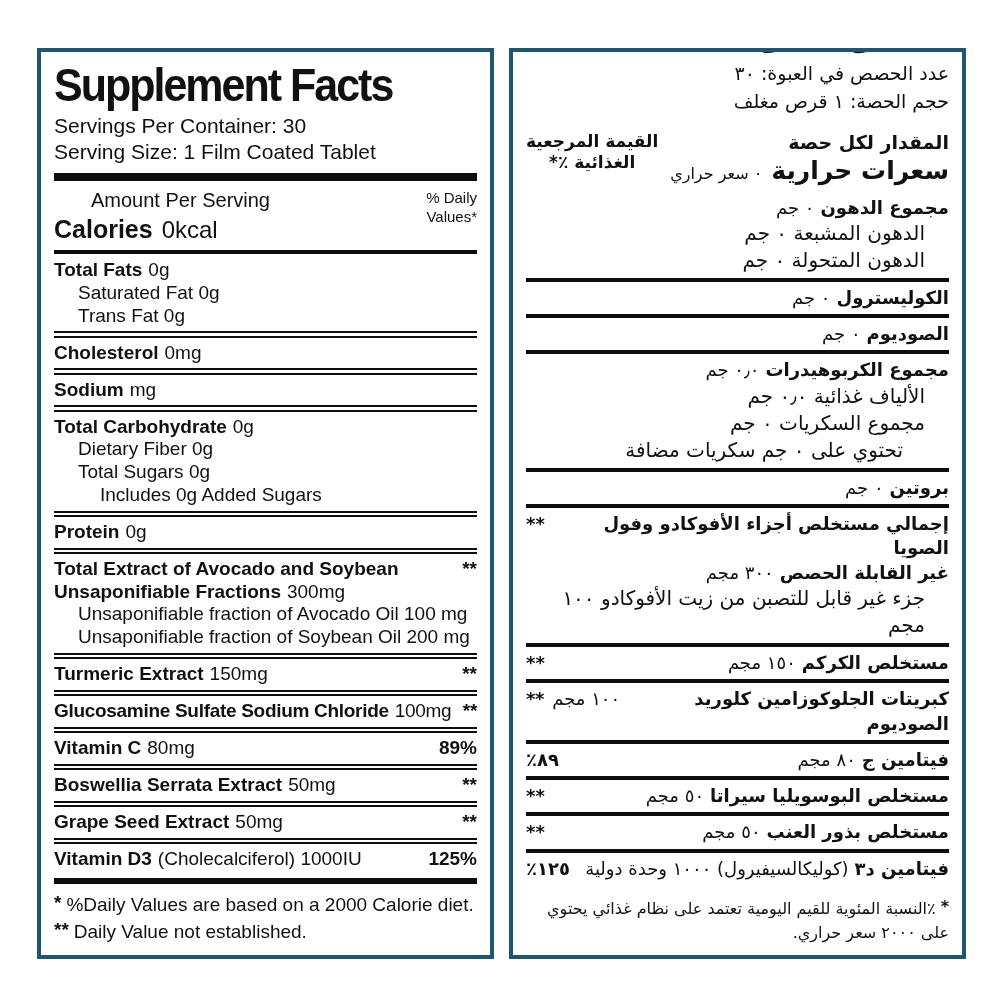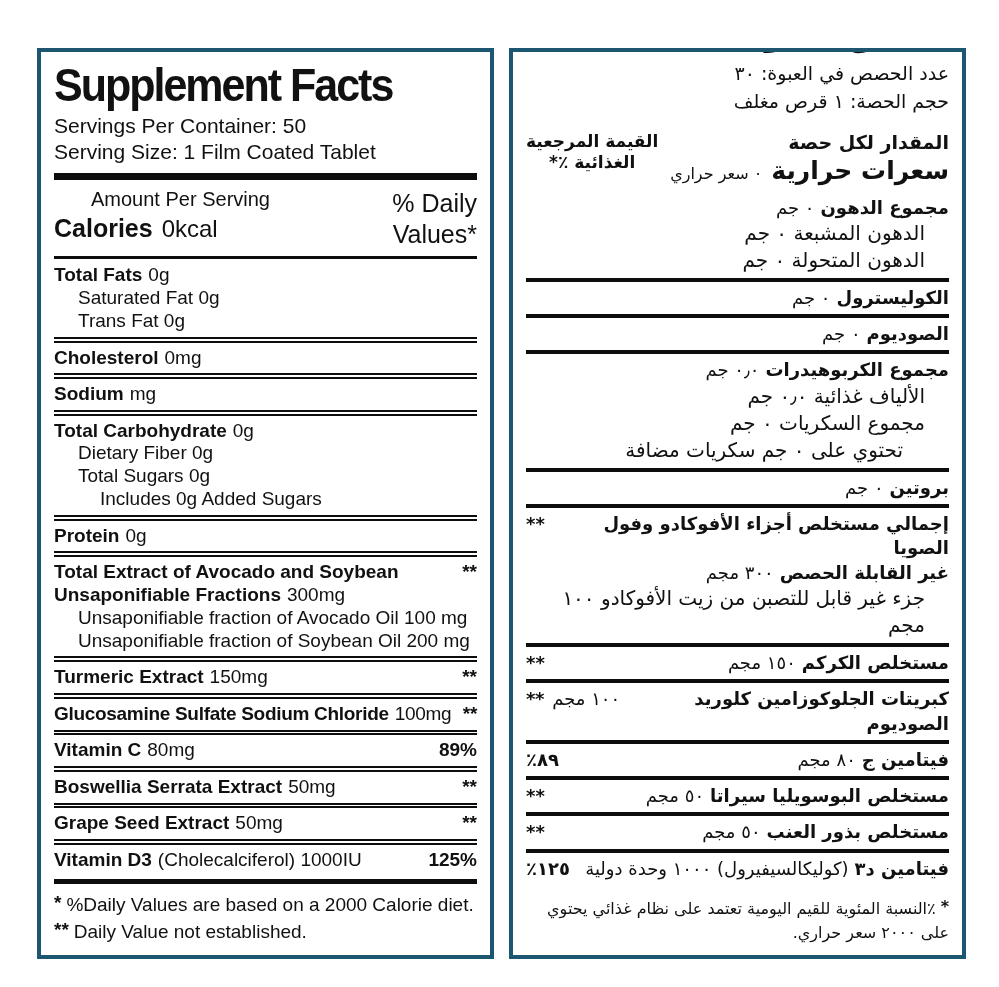--- a/index.html
+++ b/index.html
@@ -28,21 +28,21 @@
   .bar2{height:8px;background:#0d0d0d;margin:4px 0 6px;}
   .sep{height:3px;border-top:2px solid #0d0d0d;border-bottom:2px solid #0d0d0d;margin:1px 0;}
   
   .hdr{display:flex;justify-content:space-between;align-items:flex-start;margin:2px 0 3px;}
   .aps{font-size:20px;margin-left:37px;}
   .panel.ar .aps{font-size:19px;font-weight:bold;}
   .cal{margin-top:3px;}
   .cal-b{font-weight:bold;font-size:25px;}
   .cal-v{font-size:24px;margin-inline-start:9px;}
   .panel.ar .cal-v{font-size:16px;}
-  .dvh{font-size:25px;text-align:end;line-height:1.25;}
+  .dvh{font-size:15px;text-align:end;line-height:1.25;}
   .panel.ar .dvh{font-size:17px;font-weight:bold;text-align:center;}
   
   .row{padding:3px 0;font-size:19px;line-height:1.2;}
   .panel.ar .row{font-size:18px;line-height:1.35;}
   .rline{display:flex;align-items:baseline;}
   .b{font-weight:bold;}
   .v{margin-inline-start:6px;white-space:nowrap;}
   .dv{margin-inline-start:auto;font-weight:bold;white-space:nowrap;padding-inline-start:8px;}
   .snug{letter-spacing:-0.3px;}
   .sub{padding-inline-start:24px;}
@@ -52,21 +52,21 @@
   .fn{font-size:19px;line-height:1.3;margin-top:3px;}
   .panel.ar .fn{font-size:16px;line-height:1.5;}
   .mark{font-weight:bold;position:relative;top:-2px;margin-inline-end:5px;}
 </style>
 </head>
 <body>
 
 <div class="panel en">
   <div class="inner">
     <div class="title-en">Supplement Facts</div>
-    <div class="serv">Servings Per Container: 50</div>
+    <div class="serv">Servings Per Container: 30</div>
     <div class="serv">Serving Size: 1 Film Coated Tablet</div>
     <div class="bar"></div>
 
     <div class="hdr">
       <div>
         <div class="aps">Amount Per Serving</div>
         <div class="cal">
           <span class="cal-b">Calories</span><span class="cal-v">0kcal</span>
         </div>
       </div>

